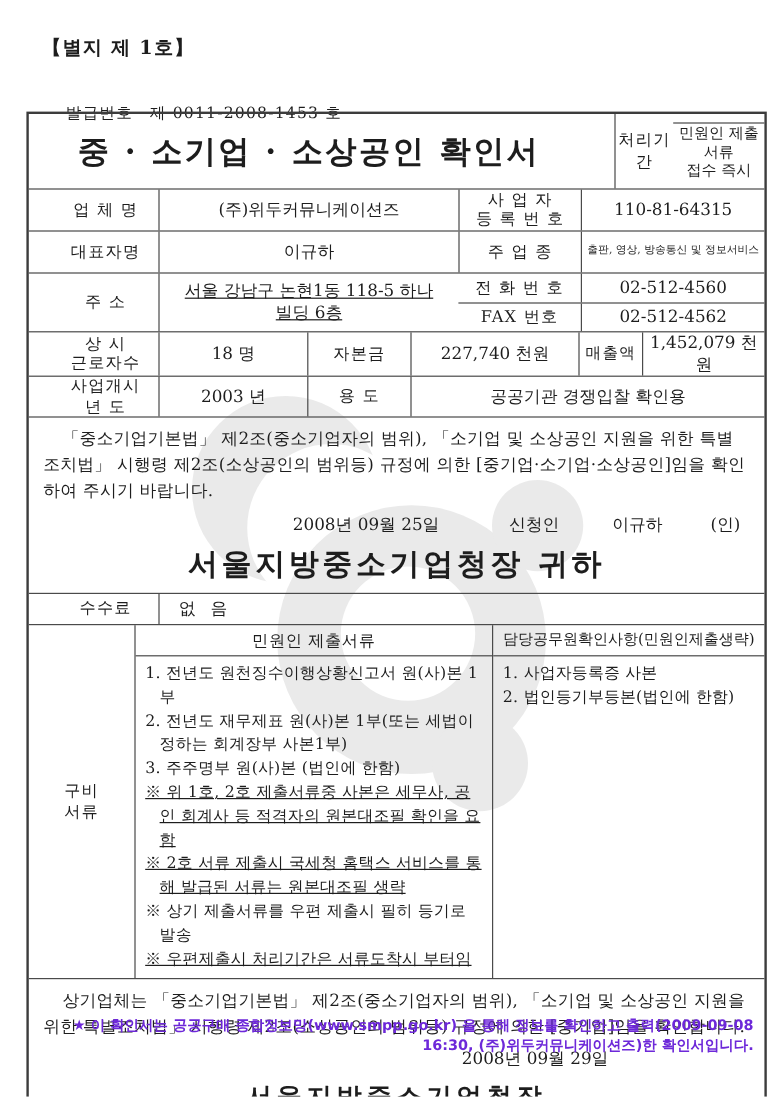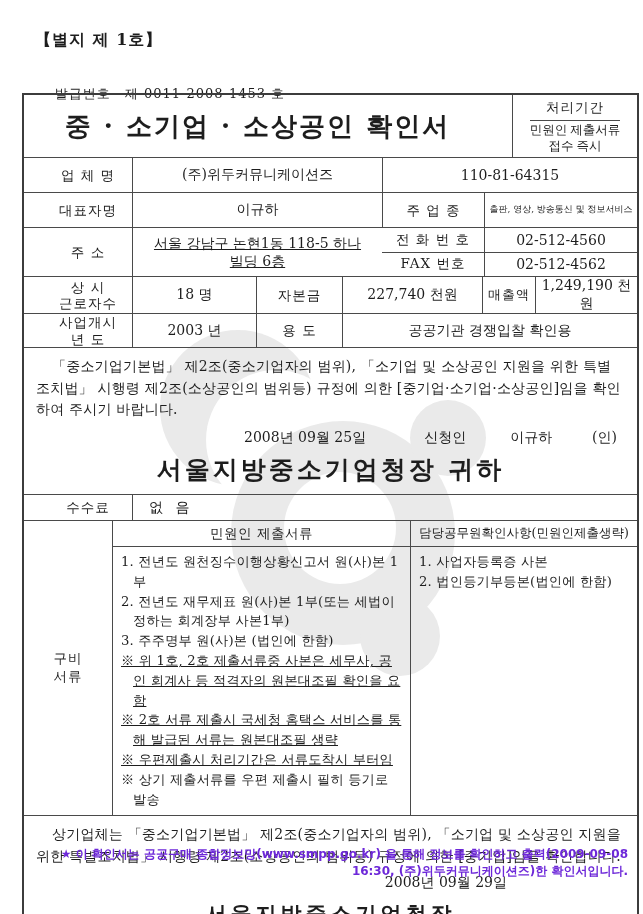--- a/index.html
+++ b/index.html
@@ -21,21 +21,21 @@
   .tbl{position:absolute;left:22px;top:93px;width:613px;border:2px solid #3c3c3c;background:transparent;}
   .row{display:flex;border-top:1px solid #4a4a4a;align-items:stretch;}
   .row:first-child{border-top:none;gap:21px;}
   .cell{border-left:1px solid #4a4a4a;display:flex;align-items:center;justify-content:center;box-sizing:border-box;text-align:center;}
   .cell:first-child{border-left:none;}
   .pre{white-space:pre-line;}
   .lbl{font-size:13.5px;letter-spacing:1px;line-height:1.2;}
   .val{font-size:14px;}
   
   .title-cell{width:467px;min-height:62px;font-size:26px;font-weight:bold;letter-spacing:2px;}
-  .proc-col{flex:1;display:flex;flex-direction:column;font-family:Liberation Serif, serif;}
+  .proc-col{flex:1;display:flex;flex-direction:row;}
   .proc-top{min-height:25px;display:flex;align-items:center;justify-content:center;font-size:13.5px;letter-spacing:1px;}
   .proc-bottom{min-height:36px;border-top:1px solid #4a4a4a;display:flex;align-items:center;justify-content:center;font-size:12.5px;line-height:1.25;}
   
   .c-l1{width:88px;margin-left:20px;}
   .c-v1{width:250px;}
   .c-l2{width:102px;}
   .c-v2{flex:1;}
   .r-std{min-height:34px;}
   .industry{font-size:9px;line-height:1.3;padding:1px 2px;}
   .addr-right{flex:1;display:flex;flex-direction:column;}
@@ -111,20 +111,22 @@
         <div class="cell proc-col" style="padding:0;">
           <div class="proc-top">처리기간</div>
           <div class="proc-bottom pre">민원인 제출서류
 접수 즉시</div>
         </div>
       </div>
 
       <div class="row r-std">
         <div class="cell c-l1 lbl">업 체 명</div>
         <div class="cell c-v1 val">(주)위두커뮤니케이션즈</div>
+        <div class="cell c-l2 lbl pre">사 업 자
+등 록 번 호</div>
         <div class="cell c-v2 val">110-81-64315</div>
       </div>
 
       <div class="row r-std">
         <div class="cell c-l1 lbl">대표자명</div>
         <div class="cell c-v1 val">이규하</div>
         <div class="cell c-l2 lbl">주  업  종</div>
         <div class="cell c-v2 industry">출판, 영상, 방송통신 및 정보서비스</div>
       </div>
 
@@ -143,21 +145,21 @@
         </div>
       </div>
 
       <div class="row" style="min-height:34px;">
         <div class="cell c-l1 lbl pre">상    시
 근로자수</div>
         <div class="cell c-w1 val">18 명</div>
         <div class="cell c-w2 lbl">자본금</div>
         <div class="cell c-w3 val">227,740  천원</div>
         <div class="cell c-w4 lbl">매출액</div>
-        <div class="cell c-w5 val">1,249,190 천원</div>
+        <div class="cell c-w5 val">1,452,079 천원</div>
       </div>
 
       <div class="row" style="min-height:33px;">
         <div class="cell c-l1 lbl pre">사업개시
 년    도</div>
         <div class="cell c-w1 val">2003 년</div>
         <div class="cell c-w2 lbl">용   도</div>
         <div class="cell c-w5 val">공공기관 경쟁입찰 확인용</div>
       </div>
 
@@ -183,22 +185,22 @@
         <div class="cell docs-label pre">구비
 서류</div>
         <div class="docs-mid">
           <div class="docs-head">민원인 제출서류</div>
           <div class="docs-body">
             <div class="item">1. 전년도 원천징수이행상황신고서 원(사)본 1부</div>
             <div class="item">2. 전년도 재무제표 원(사)본 1부(또는 세법이 정하는 회계장부 사본1부)</div>
             <div class="item">3. 주주명부 원(사)본 (법인에 한함)</div>
             <div class="item u">※ 위 1호, 2호 제출서류중 사본은 세무사, 공인 회계사 등 적격자의 원본대조필 확인을 요함</div>
             <div class="item u">※ 2호 서류 제출시 국세청 홈택스 서비스를 통해 발급된 서류는 원본대조필 생략</div>
+            <div class="item">※ 상기 제출서류를 우편 제출시 필히 등기로 발송</div>
             <div class="item u">※ 우편제출시 처리기간은 서류도착시 부터임</div>
-            <div class="item">※ 상기 제출서류를 우편 제출시 필히 등기로 발송</div>
           </div>
         </div>
         <div class="docs-right">
           <div class="docs-head rh">담당공무원확인사항(민원인제출생략)</div>
           <div class="docs-body">
             <div class="item">1. 사업자등록증 사본</div>
             <div class="item">2. 법인등기부등본(법인에 한함)</div>
           </div>
         </div>
       </div>

